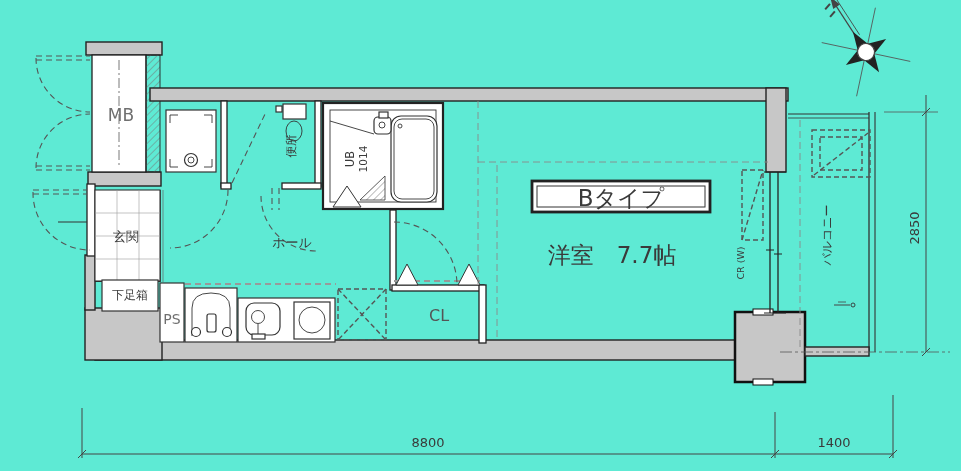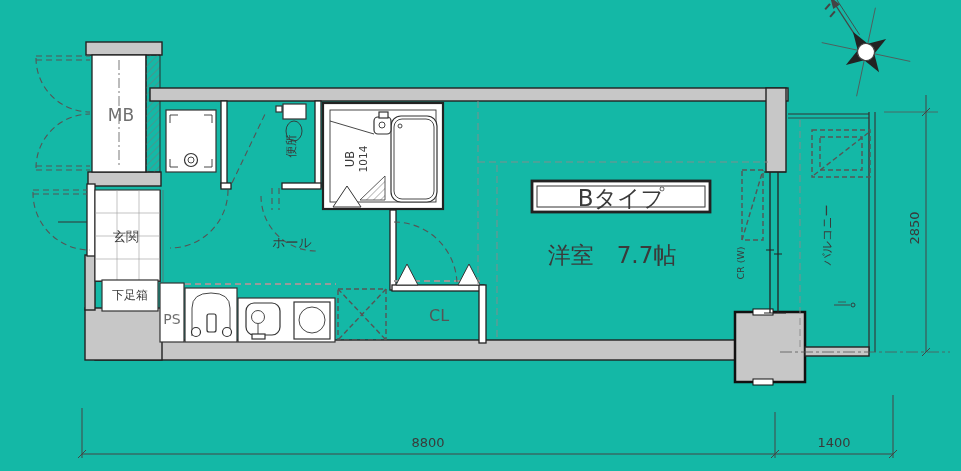--- a/index.html
+++ b/index.html
@@ -1,16 +1,16 @@
 <!DOCTYPE html>
 <html><head>
 <meta charset="utf-8">
 <style>
   html,body{margin:0;padding:0;background:#fff;}
-  .stage{position:relative;width:961px;height:471px;background:#14b8a6;overflow:hidden;
+  .stage{position:relative;width:961px;height:471px;background:#5eead4;overflow:hidden;
          font-family:"DejaVu Sans","Liberation Sans",sans-serif;}
   svg{position:absolute;left:0;top:0;}
   .wall{fill:#c7c7c7;stroke:#222;stroke-width:1.4;}
   .wwall{fill:#ffffff;stroke:#222;stroke-width:1.3;}
   .fx{fill:#ffffff;stroke:#333;stroke-width:1.2;}
   .thin{stroke:#333;stroke-width:0.9;fill:none;}
   .dash-door{stroke:#555;stroke-width:1.1;fill:none;stroke-dasharray:6 4;}
   .dash-guide{stroke:#8a8a8a;stroke-width:0.9;fill:none;stroke-dasharray:7 4;}
   .dash-heavy{stroke:#555;stroke-width:1.4;fill:none;stroke-dasharray:5 3;}
   .dash-cab{stroke:#999;stroke-width:2;fill:none;stroke-dasharray:6 4;}

